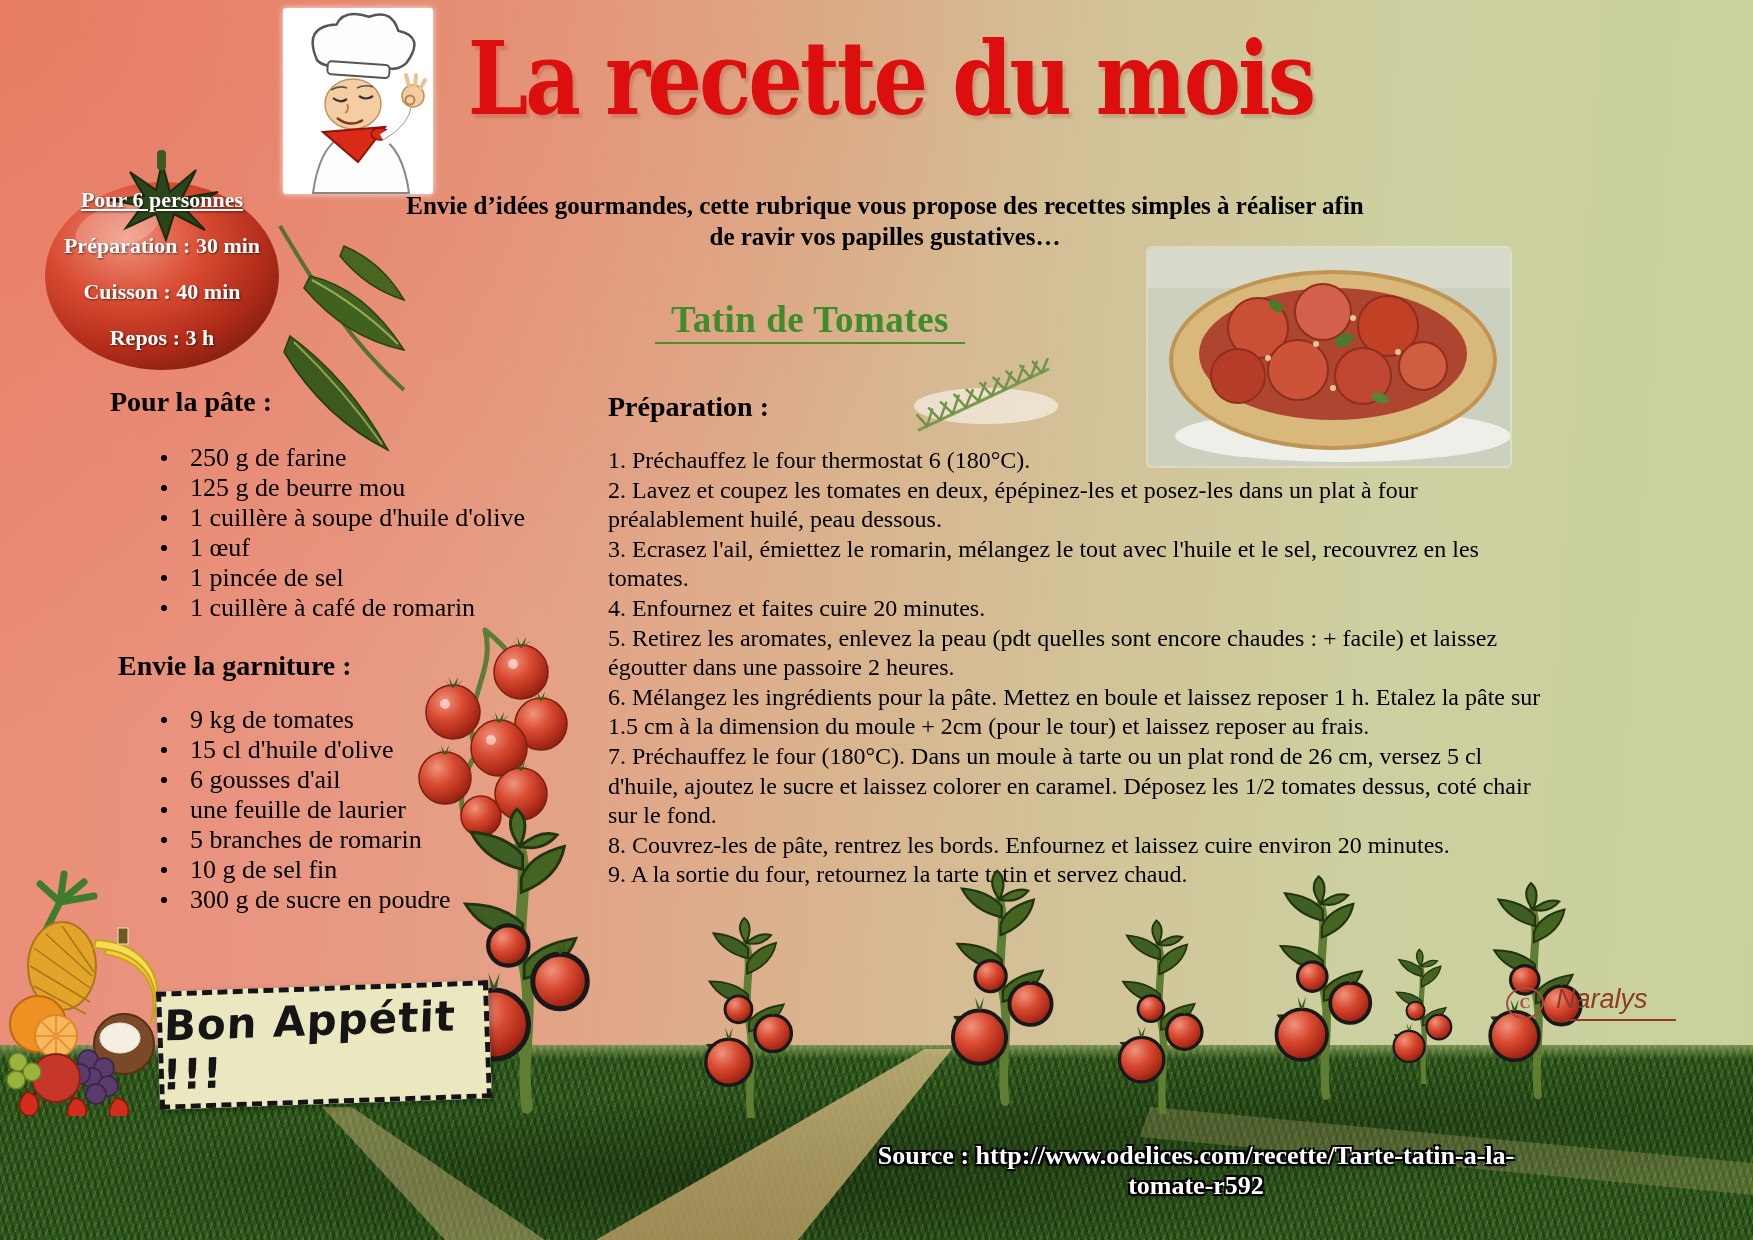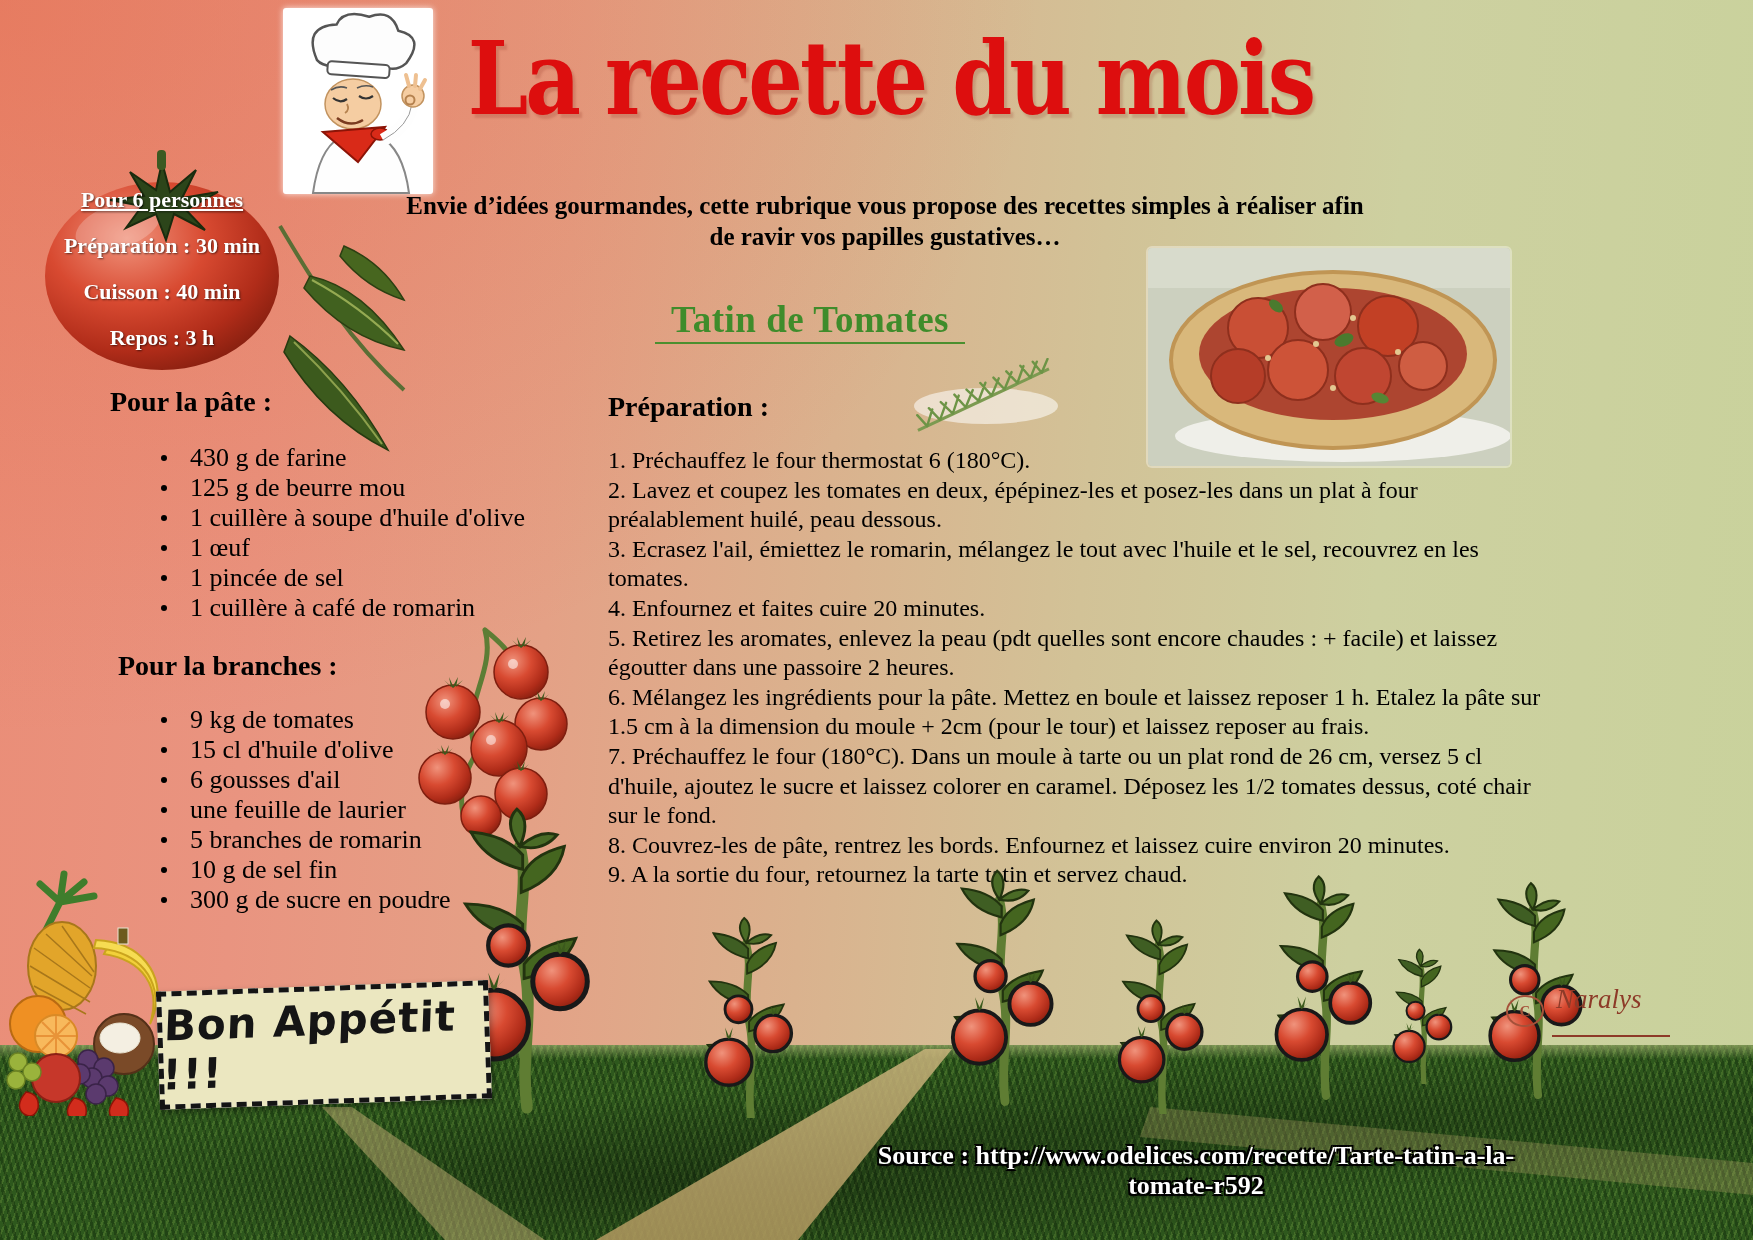--- a/index.html
+++ b/index.html
@@ -84,22 +84,22 @@
     transform:rotate(-2deg);display:flex;align-items:center;justify-content:center;
     box-shadow:2px 3px 6px rgba(0,0,0,.35);}
   .sign span{font-family:"DejaVu Sans",sans-serif;font-weight:bold;font-size:42px;
     letter-spacing:1px;color:#151515;transform:skewX(-4deg);}
 
   
   .credit{left:1506px;top:984px;display:flex;align-items:center;}
   .credit .cmark{display:inline-block;width:34px;height:28px;border:2px solid #a5513a;
     border-radius:50%;color:#a5513a;font-size:15px;line-height:28px;text-align:center;
     font-weight:bold;margin-right:8px;transform:rotate(-5deg);}
-  .credit .cname{font-family:Liberation Serif, serif;font-style:italic;font-size:27px;
-    color:#8d3a28;border-bottom:2px solid #8d3a28;padding:0 28px 20px 4px;}
+  .credit .cname{font-family:Liberation Sans, sans-serif;font-style:italic;font-size:27px;
+    color:#8d3a28;border-bottom:2px solid #8d3a28;padding:0 28px 4px 4px;}
   .source{left:840px;top:1141px;width:712px;text-align:center;font-size:26px;font-weight:bold;
     color:#fff;text-shadow:2px 2px 0 #000,-2px 2px 0 #000,2px -2px 0 #000,-2px -2px 0 #000,0 3px 3px rgba(0,0,0,.55);}
 </style>
 </head>
 <body>
 
 <div class="page">
 
   <svg width="0" height="0" style="position:absolute" aria-hidden="true">
     <defs>
@@ -208,29 +208,29 @@
       <path d="M14,56 L156,28" fill="none" stroke="#7c9a50" stroke-width="3"></path>
       <path d="M24,54 l-7,-13 M24,54 l9,-15 M38,51 l-8,-14 M38,51 l10,-15 M52,48 l-9,-14 M52,48 l10,-16
                M66,45 l-8,-15 M66,45 l11,-15 M80,42 l-9,-14 M80,42 l11,-16 M94,40 l-8,-15 M94,40 l11,-15
                M108,37 l-8,-14 M108,37 l11,-15 M122,34 l-8,-14 M122,34 l10,-15 M136,32 l-7,-14 M136,32 l10,-14
                M148,30 l-6,-13 M148,30 l9,-12" stroke="#6d9446" stroke-width="2.4" stroke-linecap="round"></path>
     </g>
   </svg>
 
   <div class="abs h-sect h-pate">Pour la pâte :</div>
   <ul class="abs ing ing-pate">
-    <li>430 g de farine</li>
+    <li>250 g de farine</li>
     <li>125 g de beurre mou</li>
     <li>1 cuillère à soupe d'huile d'olive</li>
     <li>1 œuf</li>
     <li>1 pincée de sel</li>
     <li>1 cuillère à café de romarin</li>
   </ul>
 
-  <div class="abs h-sect h-garn">Pour la branches :</div>
+  <div class="abs h-sect h-garn">Envie la garniture :</div>
   <ul class="abs ing ing-garn">
     <li>9 kg de tomates</li>
     <li>15 cl d'huile d'olive</li>
     <li>6 gousses d'ail</li>
     <li>une feuille de laurier</li>
     <li>5 branches de romarin</li>
     <li>10 g de sel fin</li>
     <li>300 g de sucre en poudre</li>
   </ul>
 

